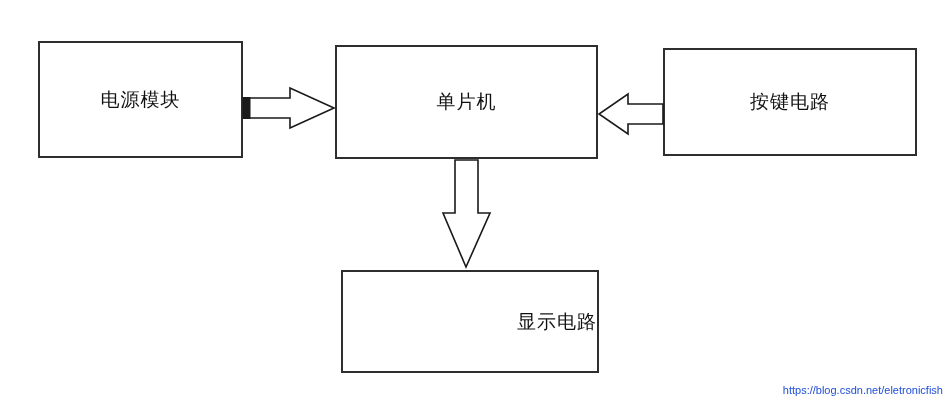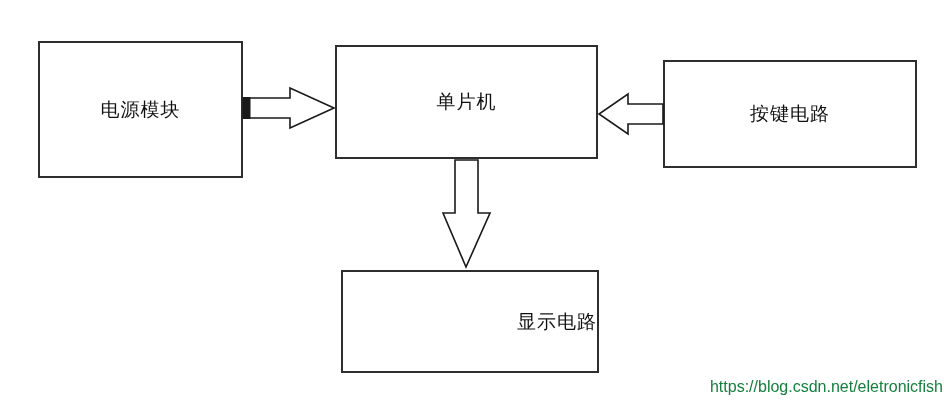--- a/index.html
+++ b/index.html
@@ -20,38 +20,38 @@
     box-sizing: border-box;
     border: 2px solid #2e2e2e;
     background: #ffffff;
     display: flex;
     align-items: center;
     justify-content: center;
     font-size: 19px;
     color: #111111;
     letter-spacing: 1px;
   }
-  .node-power   { left: 38px;  top: 41px;  width: 205px; height: 137px; text-align: center; }
+  .node-power   { left: 38px;  top: 41px;  width: 205px; height: 117px; text-align: center; }
   .node-mcu     { left: 335px; top: 45px;  width: 263px; height: 114px; }
-  .node-keys    { left: 663px; top: 60px;  width: 254px; height: 108px; justify-content: center; }
+  .node-keys    { left: 663px; top: 48px;  width: 254px; height: 108px; justify-content: center; }
   .node-display { left: 341px; top: 270px; width: 258px; height: 103px; justify-content: flex-end; }
   .arrow-layer {
     position: absolute;
     left: 0;
     top: 0;
     width: 949px;
     height: 405px;
     pointer-events: none;
   }
   .watermark {
     position: absolute;
     right: 6px;
     bottom: 9px;
-    font-size: 16px;
-    color: #15803d;
+    font-size: 11px;
+    color: #1d4ed8;
     white-space: nowrap;
   }
 </style>
 </head>
 <body>
 
 <div class="canvas">
 
   <div class="node node-power">
     <span>电源模块</span>

